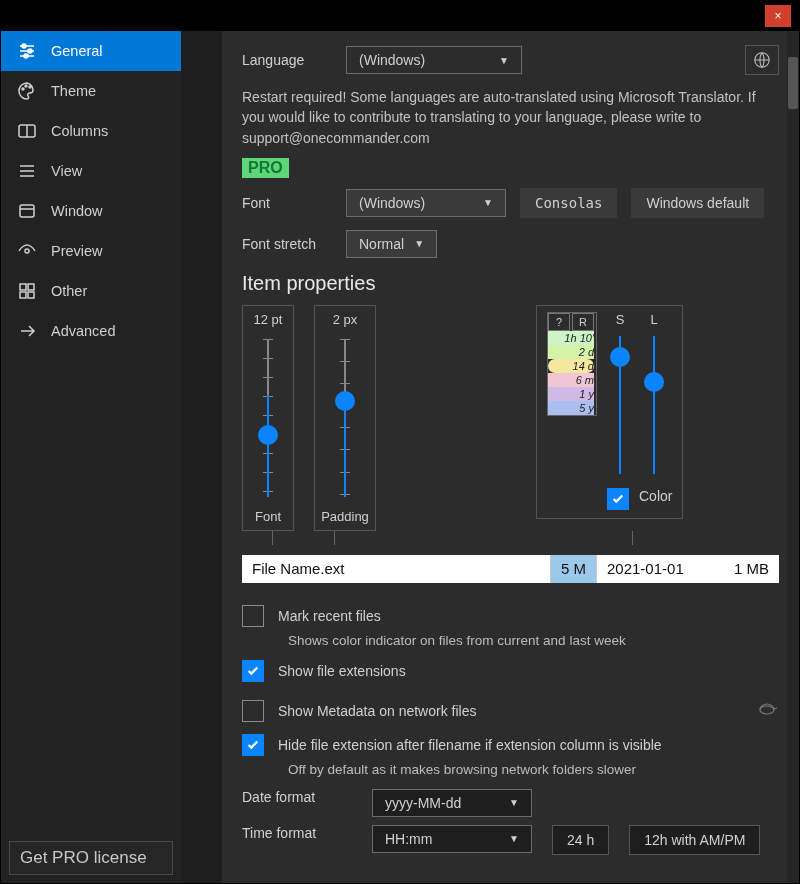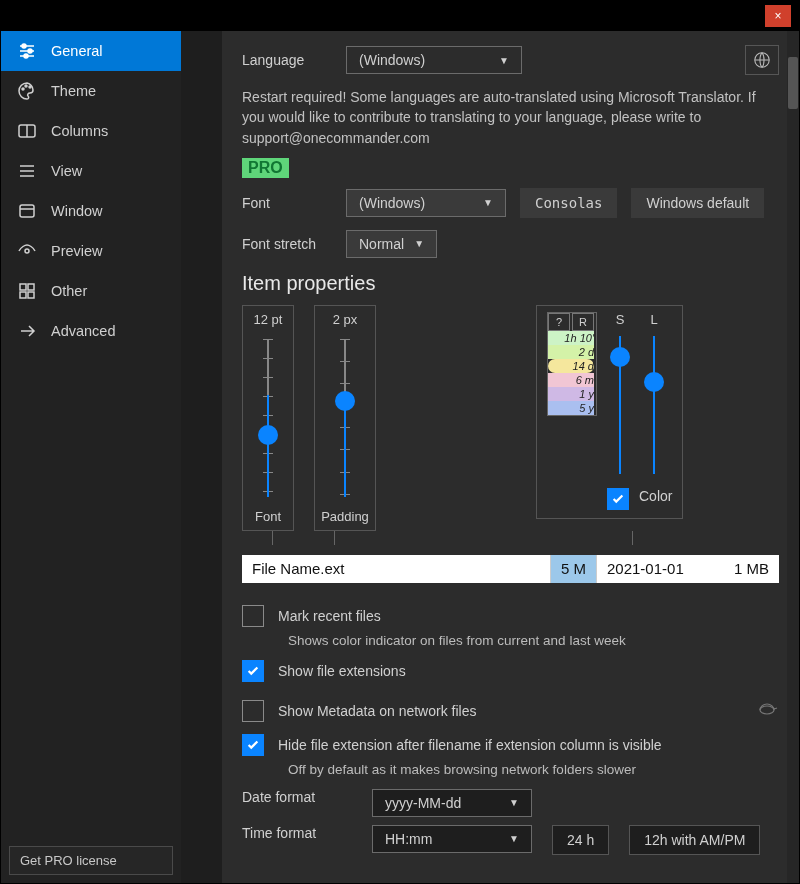--- a/index.html
+++ b/index.html
@@ -15,21 +15,21 @@
 .window { display: flex; flex-direction: column; width: 100%; height: 100%; border: 1px solid #000; }
 .titlebar { height: 30px; background: #000; display: flex; justify-content: flex-end; position: relative; }
 .close-btn { width: 26px; height: 22px; background: #d0402c; color: #fff; display: flex; align-items: center; justify-content: center; font-size: 12px; margin-top: 4px; margin-right: 8px; cursor: pointer; }
 .body { flex: 1; display: flex; min-height: 0; gap: 41px; }
 .sidebar { width: 180px; background: #222; position: relative; flex-shrink: 0; }
 .sidebar-item { display: flex; align-items: center; gap: 14px; padding: 10px 16px; color: #d0d0d0; cursor: pointer; font-size: 14.5px; }
 .sidebar-item.active { background: #0078d7; color: #fff; }
 .sidebar-item .icon { width: 20px; height: 20px; display: flex; align-items: center; justify-content: center; }
 .sidebar-item .icon svg { width: 20px; height: 20px; stroke: currentColor; fill: none; stroke-width: 1.5; }
 .pro-btn-wrap { position: absolute; bottom: 8px; left: 8px; right: 8px; }
-.pro-btn { border: 1px solid #4a4a4a; padding: 6px 10px; background: #262626; color: #c8c8c8; font-size: 13px; cursor: pointer; }
+.pro-btn { border: 1px solid #4a4a4a; padding: 6px 10px; background: #262626; color: #c8c8c8; font-size: 17px; cursor: pointer; }
 .content { flex: 1; background: #2c2c2c; padding: 14px 20px 14px 20px; overflow-y: auto; position: relative; }
 .scrollbar-track { position: absolute; right: 0; top: 0; width: 12px; height: 100%; background: #262626; }
 .scrollbar-thumb { position: absolute; right: 1px; top: 26px; width: 10px; height: 52px; background: #555; border-radius: 2px; }
 .row { display: flex; align-items: center; gap: 14px; margin-bottom: 12px; }
 .row .label { width: 90px; font-size: 14px; color: #d0d0d0; }
 .select { display: flex; align-items: center; justify-content: space-between; border: 1px solid #6b6b6b; background: #2c2c2c; padding: 5px 12px; min-width: 176px; cursor: pointer; font-size: 14px; }
 .select.dark { background: #3a3a3a; }
 .select .chevron { font-size: 10px; margin-left: 10px; }
 .ghost-btn { border: 1px solid #565656; background: #2c2c2c; padding: 5px 12px; color: #d0d0d0; cursor: pointer; font-size: 14px; display: inline-flex; align-items: center; justify-content: center; }
 .pill-btn { background: #3a3a3a; border: 1px solid #3a3a3a; padding: 6px 14px; color: #d0d0d0; cursor: pointer; font-size: 14px; }

